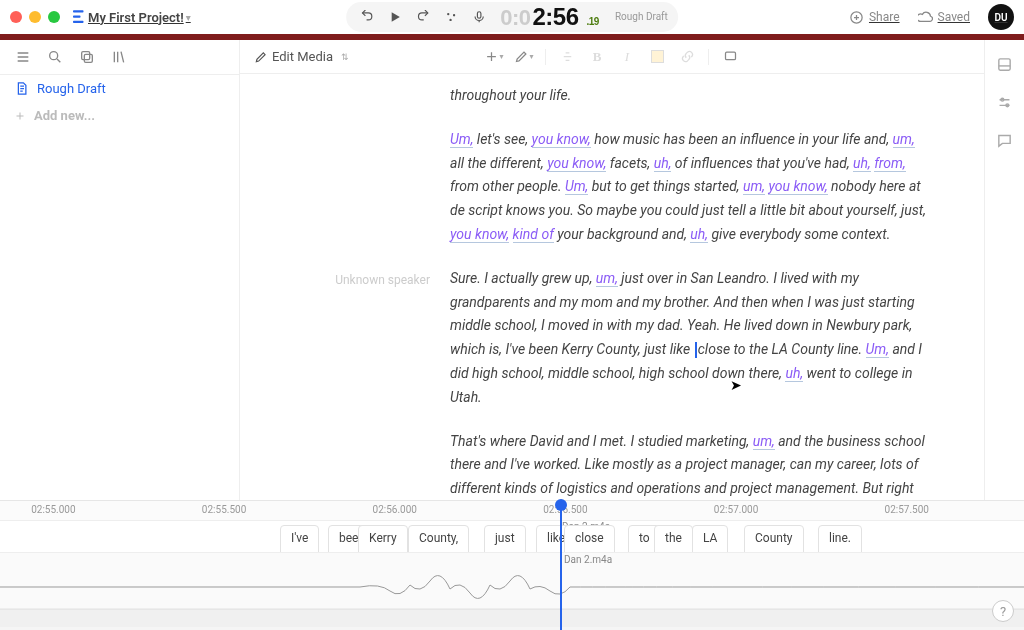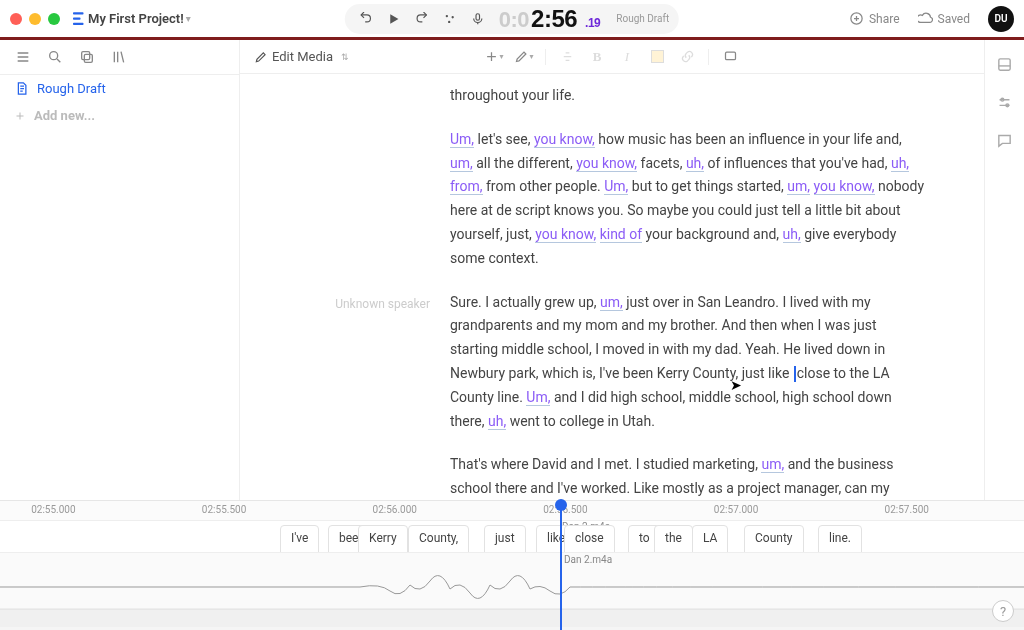--- a/index.html
+++ b/index.html
@@ -12,21 +12,22 @@
     height: 630px;
     overflow: hidden;
     position: relative;
   }
   
   .titlebar {
     height: 40px;
     display: flex;
     align-items: center;
     padding: 0 10px;
-    border-bottom: 3px solid #7f1d1d;
+    border-bottom: 6px solid #7f1d1d;
+    text-decoration: underline;
   }
   .traffic { display:flex; gap:7px; margin-right:10px;}
   .traffic span { width:12px; height:12px; border-radius:50%; display:inline-block;}
   .tl-red{background:#ff5f57;} .tl-yel{background:#febc2e;} .tl-grn{background:#28c840;}
   .app-logo{ width:18px;height:18px;display:flex;align-items:center;justify-content:center;color:#2563eb;font-weight:700;}
   .proj-title{font-weight:600;font-size:13px;color:#444;}
   .dd-caret{display:inline-flex;align-items:center;color:#aaa;margin-left:2px;font-size:10px;}
   .toolbar-center{
     position:absolute; left:50%; transform:translateX(-50%);
     display:flex; align-items:center; gap:6px;
@@ -34,21 +35,21 @@
     height:30px;
   }
   .tc-btn{width:22px;height:22px;border-radius:50%;display:flex;align-items:center;justify-content:center;color:#555;cursor:pointer;}
   .tc-btn svg{width:14px;height:14px;}
   .time-big{
     font-family: "Helvetica Neue", Arial, sans-serif;
     font-weight:600; font-size:24px; letter-spacing:-0.5px;
     color:#111; display:flex; align-items:baseline; margin:0 4px;
   }
   .time-big .pre{color:#ccc;font-size:22px;margin-right:2px;}
-  .time-big .cs{font-size:12px;color:#6d28d9;margin-left:8px;}
+  .time-big .cs{font-size:10px;color:#4d7c0f;margin-left:8px;}
   .rough-chip{font-size:10px;color:#999;display:flex;flex-direction:column;line-height:1;margin-left:6px;}
   .titlebar-right{margin-left:auto;display:flex;align-items:center;gap:18px;color:#888;font-size:12px;}
   .tr-item{display:flex;align-items:center;gap:5px;cursor:pointer;}
   .tr-item svg{width:15px;height:15px;}
   .avatar{width:26px;height:26px;border-radius:50%;background:#111;color:#fff;display:flex;align-items:center;justify-content:center;font-size:10px;font-weight:600;}
 
   
   .main{display:flex;height:460px;}
   .sidebar{
     width:240px; border-right:1px solid #eee;
@@ -87,21 +88,21 @@
   .ed-btn svg{width:15px;height:15px;}
   .ed-mid .sep{width:1px;height:16px;background:#eee;margin:0 4px;}
 
   .transcript-wrap{
     flex:1;overflow:auto;padding:10px 56px 10px 30px;
     font-size:14px;line-height:1.7;color:#444;
     position:relative;
   }
   .row{display:flex;gap:20px;margin-bottom:20px;}
   .speaker{width:160px;flex:none;text-align:right;font-size:12px;color:#ccc;padding-top:3px;}
-  .para{flex:1;}
+  .para{flex:1;font-style:italic;}
   .fw{color:#8b5cf6;border-bottom:1px solid #b5c7de;}  
   .cursor-pos{display:inline-block;width:0;border-left:2px solid #2563eb;height:16px;vertical-align:middle;margin:0 1px;}
   .mouse-cursor{position:absolute;left:490px;top:300px;font-size:14px;color:#000;pointer-events:none;}
 
   
   .rightrail{
     width:40px;border-left:1px solid #eee;display:flex;flex-direction:column;align-items:center;gap:18px;padding-top:14px;color:#aaa;
   }
   .rightrail span{width:20px;height:20px;display:flex;align-items:center;justify-content:center;cursor:pointer;}
   .rightrail svg{width:17px;height:17px;}

